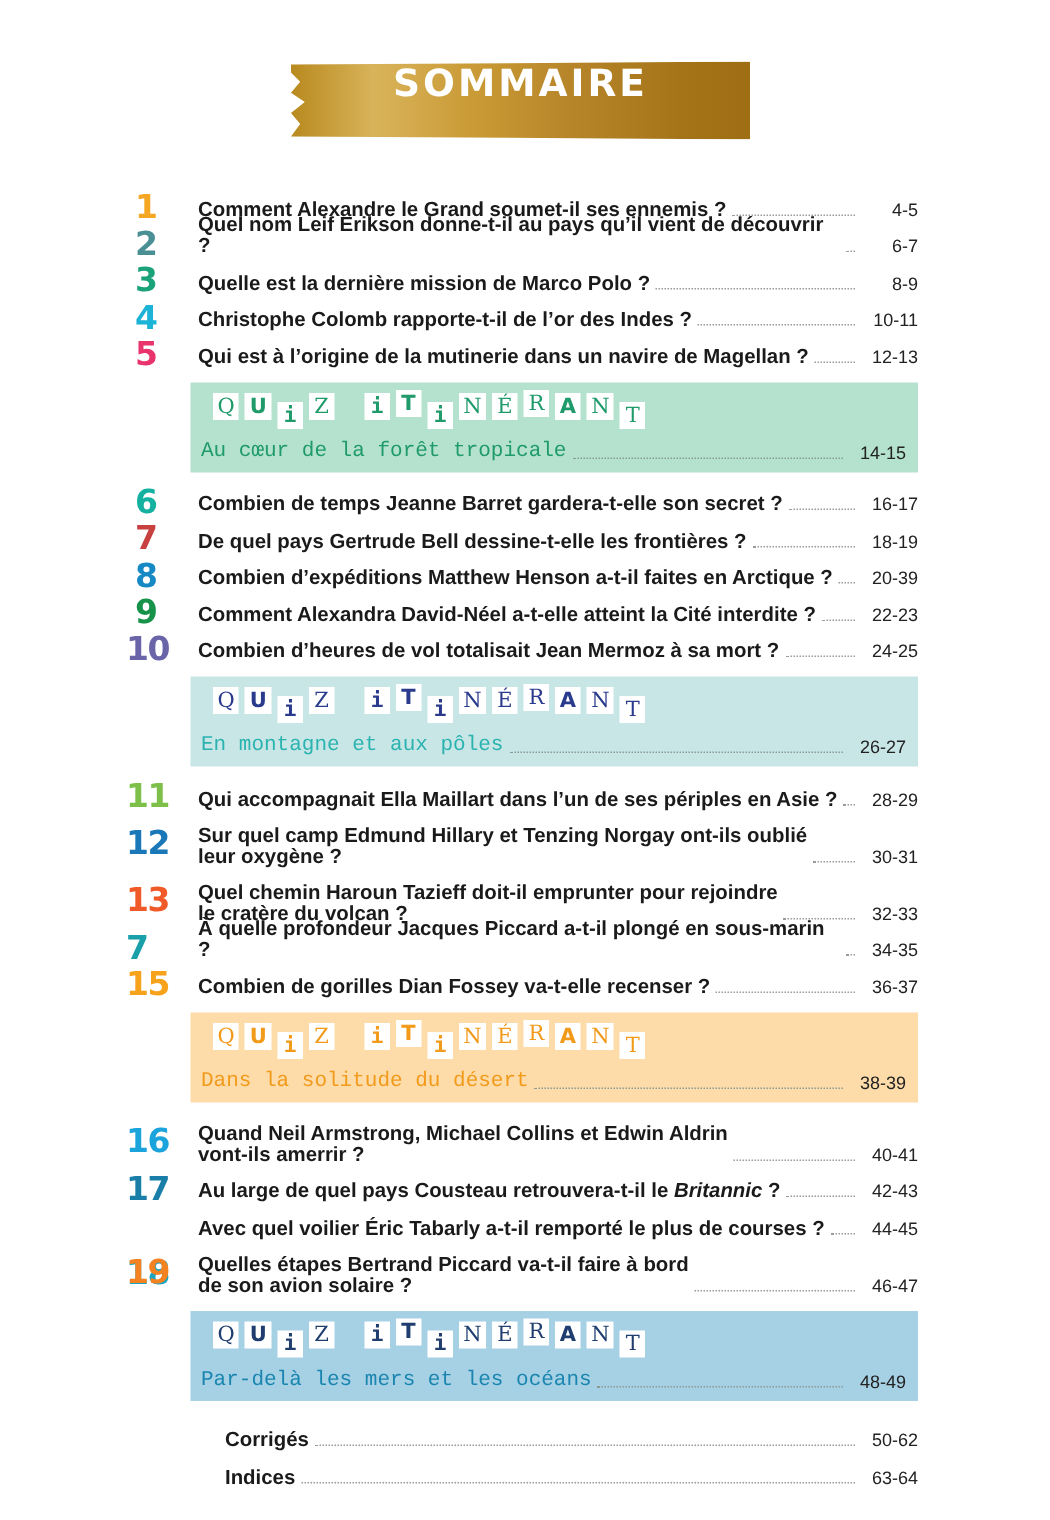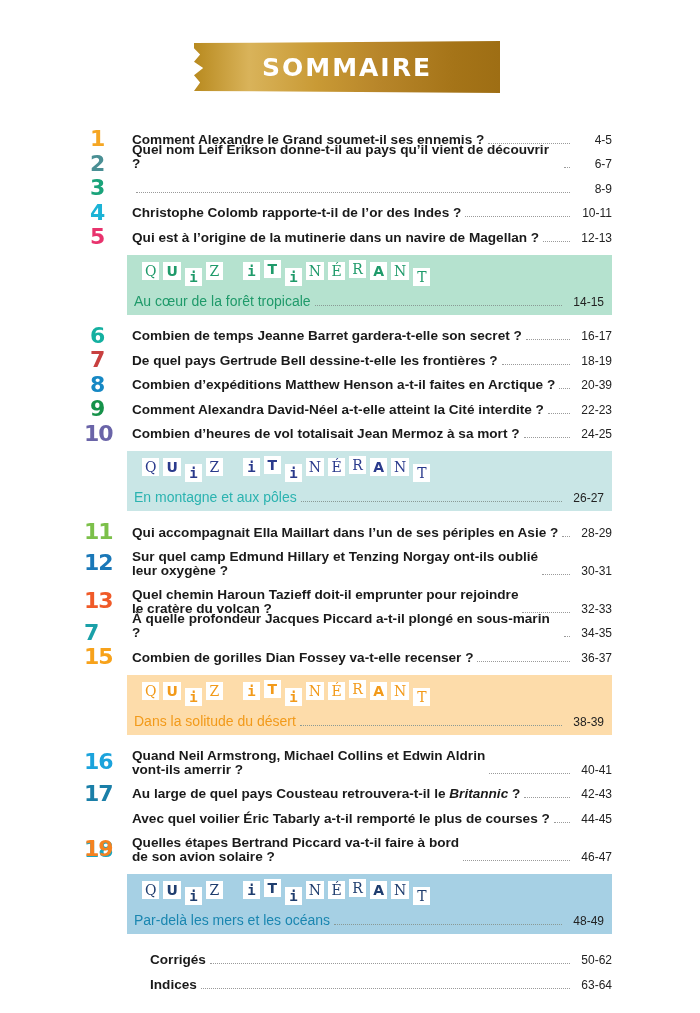--- a/index.html
+++ b/index.html
@@ -2,21 +2,21 @@
 <html><head>
 <meta charset="utf-8">
 <style>
   html, body { margin: 0; padding: 0; background: #ffffff; }
   body { width: 700px; height: 1013px; position: relative; overflow: hidden;
          font-family: "DejaVu Sans", sans-serif; color: #1a1a1a; }
 
   .banner { position: absolute; left: 194px; top: 41px; width: 306px; height: 52px;
     background: linear-gradient(90deg, #b88a1f 0%, #d9b35a 18%, #c99a35 40%, #b8862a 60%, #a57418 85%, #9e6e14 100%);
     clip-path: polygon(0% 4%, 100% 0%, 100% 100%, 0% 96%, 2% 80%, 0% 66%, 3% 52%, 0% 40%, 2% 26%, 0% 14%);
-    display: flex; align-items: center; justify-content: center; }
+    display: flex; justify-content: center; }
   .banner-title { color: #ffffff; font-family: "DejaVu Sans", sans-serif; font-weight: bold;
     font-size: 25px; letter-spacing: 2px; }
 
   .toc { position: absolute; left: 90px; top: 126px; width: 522px; }
 
   .row { position: relative; display: flex; align-items: flex-end; }
   .row.single { height: 24.5px; }
   .row.double { height: 38px; }
   .num { position: absolute; left: 0; font-family: "DejaVu Sans", sans-serif; font-weight: bold;
     font-size: 22px; line-height: 1; width: 40px; }
@@ -36,21 +36,21 @@
   .quiz-letters { position: absolute; left: 15px; top: 7px; display: flex; align-items: flex-start; }
   .ql { display: inline-block; background: #ffffff; font-size: 14px; line-height: 18px;
     padding: 0 3px; margin-right: 4px; text-align: center; min-width: 11px; }
   .ql.serif { font-family: "DejaVu Serif", serif; font-weight: normal; }
   .ql.bold { font-family: "DejaVu Sans", sans-serif; font-weight: bold; }
   .ql.mono { font-family: "DejaVu Sans Mono", monospace; font-weight: bold; }
   .ql.lo { margin-top: 6px; }
   .ql.hi { margin-top: -2px; }
   .ql.gap { margin-left: 16px; }
   .quiz-sub { position: absolute; left: 7px; right: 8px; bottom: 6px; display: flex; align-items: flex-end; }
-  .quiz-sub .qtitle { font-family: Liberation Sans, sans-serif; font-size: 14px; line-height: 16px; }
+  .quiz-sub .qtitle { font-family: Liberation Mono, monospace; font-size: 14px; line-height: 16px; }
   .quiz-sub .dots { border-bottom-color: #8a9a95; }
   .quiz-sub .pages { color: #222; }
 
   .tail { margin-top: 12px; }
   .tail .row.single { height: 25px; }
   .tail .entry { left: 60px; }
 </style>
 </head>
 <body>
 
@@ -71,20 +71,21 @@
       <span class="num" style="color: rgb(74, 143, 148);">2</span>
       <div class="entry">
         <span class="title">Quel nom Leif Erikson donne-t-il au pays qu’il vient de découvrir ?</span>
         <span class="dots"></span>
         <span class="pages">6-7</span>
       </div>
     </div>
     <div class="row single">
       <span class="num" style="color: rgb(26, 163, 122);">3</span>
       <div class="entry">
+        <span class="title">Quelle est la dernière mission de Marco Polo ?</span>
         <span class="dots"></span>
         <span class="pages">8-9</span>
       </div>
     </div>
     <div class="row single">
       <span class="num" style="color: rgb(27, 179, 214);">4</span>
       <div class="entry">
         <span class="title">Christophe Colomb rapporte-t-il de l’or des Indes ?</span>
         <span class="dots"></span>
         <span class="pages">10-11</span>

